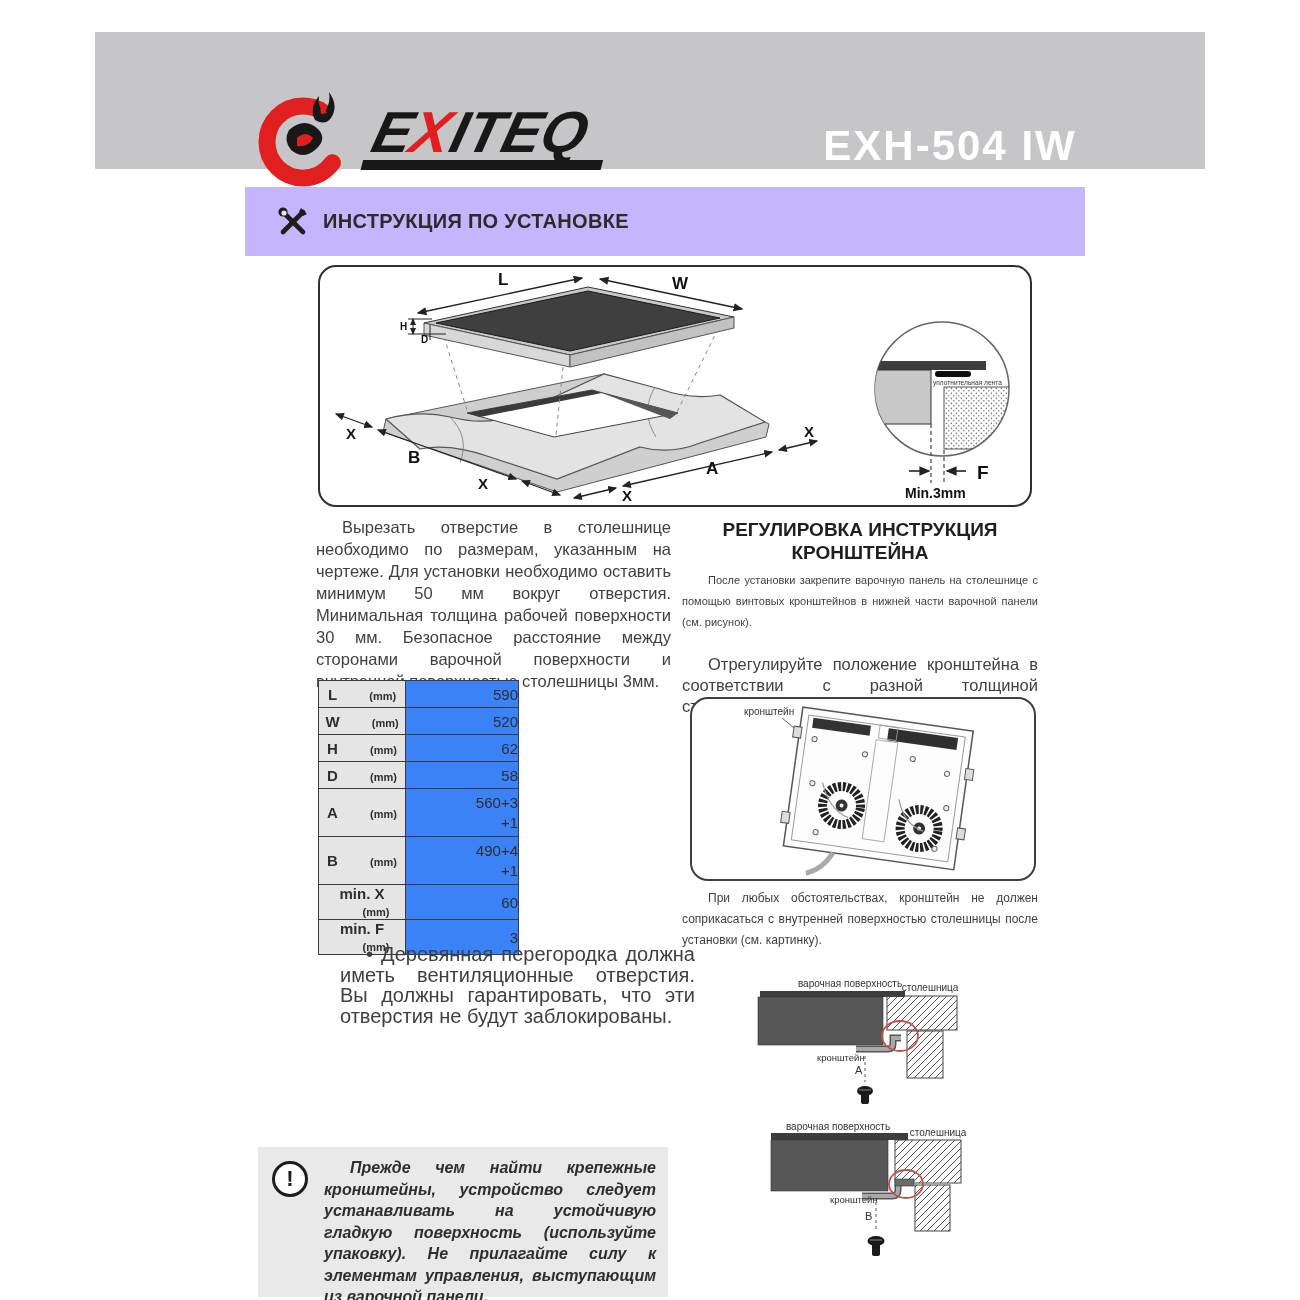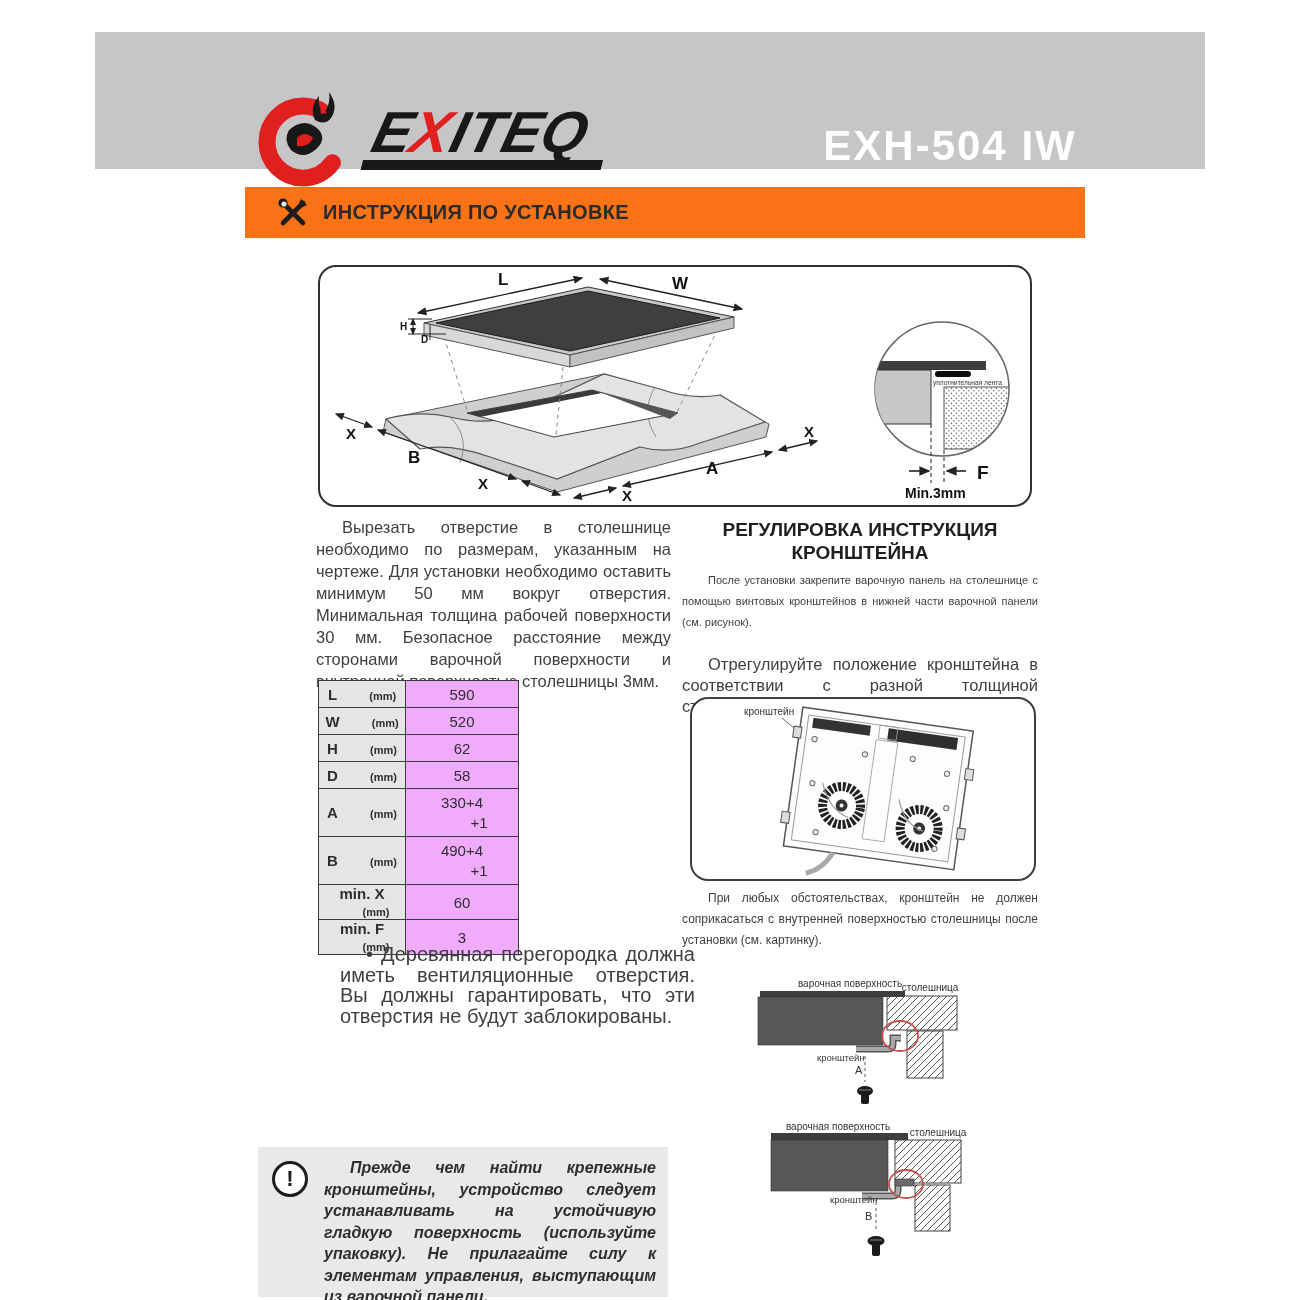--- a/index.html
+++ b/index.html
@@ -5,39 +5,39 @@
   html,body{margin:0;padding:0;}
   body{width:1300px;height:1300px;background:#ffffff;font-family:"Liberation Sans",sans-serif;position:relative;overflow:hidden;color:#3f3f3f;}
   .abs{position:absolute;}
 
   
   .header-band{left:95px;top:32px;width:1110px;height:137px;background:#c6c6c8;}
   .model-text{left:815px;top:78px;width:310px;text-align:center;color:#ffffff;font-size:42px;font-weight:600;letter-spacing:2px;}
   .logo-svg{left:150px;top:48px;}
 
   
-  .section-band{left:245px;top:187px;width:840px;height:51px;background:#f97316;display:flex;align-items:center;}
+  .section-band{left:245px;top:187px;width:840px;height:69px;background:#c4b5fd;display:flex;align-items:center;}
   .section-band .tools{margin-left:32px;width:32px;height:32px;}
   .section-title{margin-left:14px;font-size:20px;font-weight:bold;color:#2b2b2b;letter-spacing:.3px;}
 
   
   .diagram-box{left:318px;top:265px;width:714px;height:242px;border:2.5px solid #2f2f2f;border-radius:18px;background:#fff;box-sizing:border-box;}
 
   
   .lcol{left:316px;width:355px;}
   p.doc{margin:0;text-align:justify;}
   .intro{top:516px;font-size:16.5px;line-height:22px;text-indent:26px;}
   .bullets{top:944px;font-size:20px;line-height:20.6px;margin-left:24px;}
   .bullets p{margin:0;text-align:justify;text-indent:26px;}
 
   
   .dim-table{left:318px;top:680px;border-collapse:collapse;}
   .dim-table td{border:1.6px solid #3a3a3a;font-size:15px;color:#2e2e2e;text-align:center;vertical-align:middle;padding:0;}
   .dim-table td.lab{background:#e5e5e5;width:86px;font-weight:bold;}
-  .dim-table td.val{background:#f0abfc;width:112px;}
+  .dim-table td.val{background:#3b82f6;width:112px;text-align:right;}
   .dim-table .unit{font-weight:bold;font-size:11px;margin-left:28px;}
   .row-s td{height:26px;}
   .row-d td{height:47px;}
   .v2{display:block;line-height:20px;}
   .v2b{display:block;line-height:20px;padding-left:34px;}
 
   
   .warn-box{left:258px;top:1147px;width:410px;height:150px;background:#e9e9e9;}
   .warn-icon{left:14px;top:14px;width:30px;height:30px;border:3px solid #1d1d1d;border-radius:50%;position:absolute;display:flex;align-items:center;justify-content:center;font-weight:900;font-size:22px;color:#1d1d1d;background:#fff;}
   .warn-text{position:absolute;left:66px;top:10px;width:332px;font-size:16px;line-height:21.5px;font-style:italic;font-weight:bold;color:#2e2e2e;text-align:justify;text-indent:26px;}
@@ -193,21 +193,21 @@
     <td class="lab"><b>H</b> <span class="unit">(mm)</span></td>
     <td class="val">62</td>
       </tr>
   <tr class="row-s">
     <td class="lab"><b>D</b> <span class="unit">(mm)</span></td>
     <td class="val">58</td>
       </tr>
   <tr class="row-d">
     <td class="lab"><b>A</b> <span class="unit">(mm)</span></td>
     <td class="val">
-          <span class="v2">330+4</span>
+          <span class="v2">560+3</span>
           <span class="v2b">+1</span>
         </td>
       </tr>
   <tr class="row-d">
     <td class="lab"><b>B</b> <span class="unit">(mm)</span></td>
     <td class="val">
           <span class="v2">490+4</span>
           <span class="v2b">+1</span>
         </td>
       </tr>

